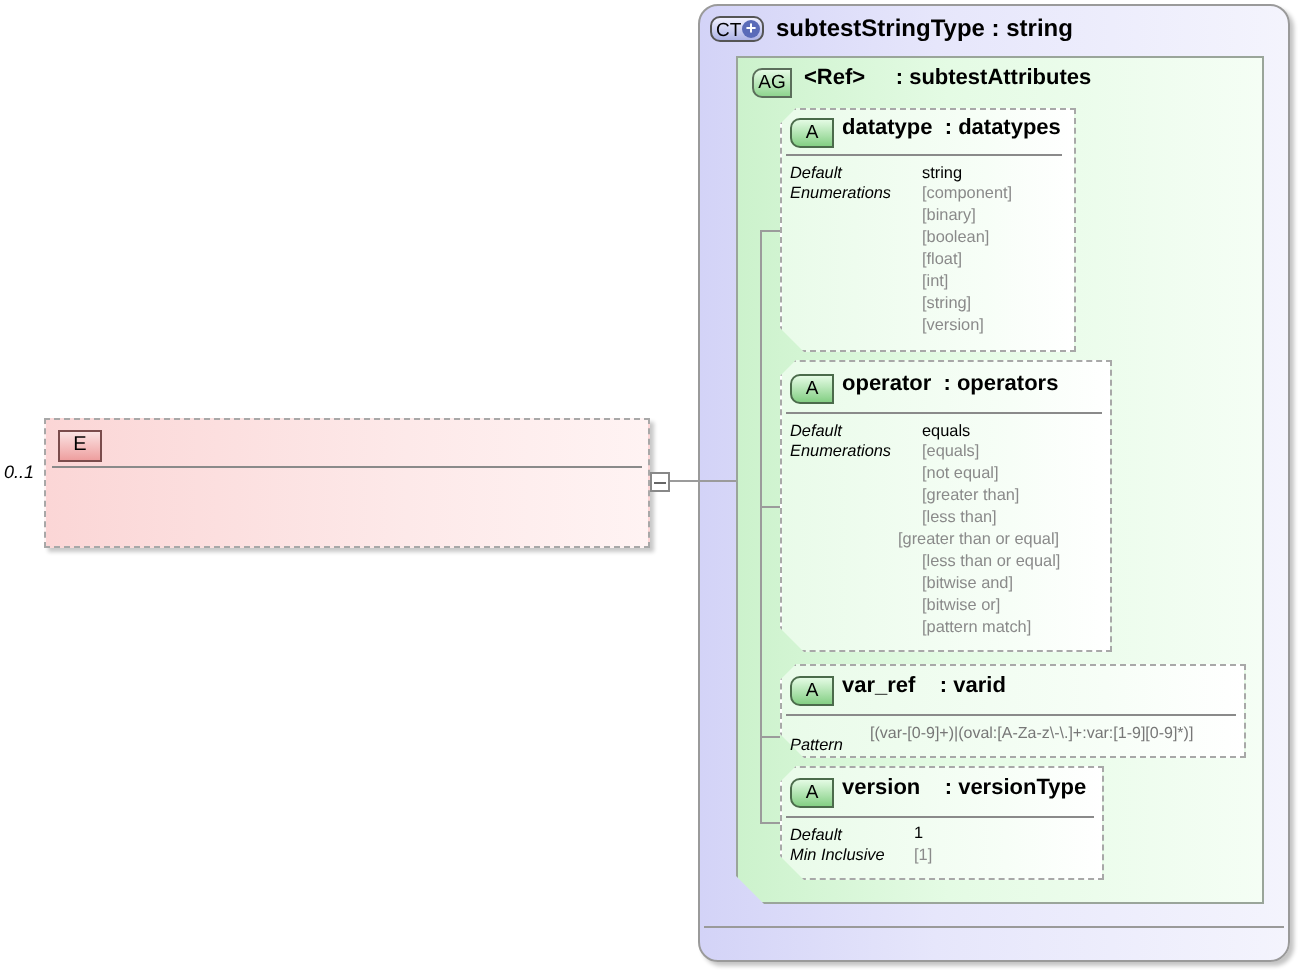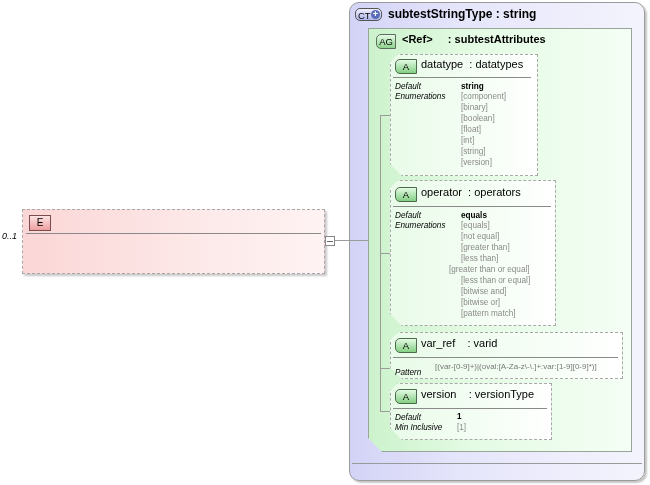--- a/index.html
+++ b/index.html
@@ -47,24 +47,24 @@
               border-radius:5px 0 0 5px; background:linear-gradient(#e6fbe6,#8fd48f); font-size:9.5px; line-height:13px;
               text-align:center; }
   .ag-title { position:absolute; left:402px; top:33px; font-size:11px; font-weight:bold; white-space:pre; }
 
   
   .attr { position:absolute; box-sizing:border-box; border:1px dashed #a8a8a8;
           background:linear-gradient(90deg,#e9fbe9 0%,#f7fef7 70%,#ffffff 100%);
           clip-path:polygon(8px 0,100% 0,100% 100%,12px 100%,0 calc(100% - 12px),0 8px); }
   .a-badge { position:absolute; width:20px; height:13px; border:1px solid #4b6b4b; border-radius:5px 0 0 5px;
              background:linear-gradient(#e4fbe4,#84cf84); font-size:9.5px; line-height:13px; text-align:center; }
-  .a-title { position:absolute; font-size:11px; font-weight:normal; white-space:pre; }
+  .a-title { position:absolute; font-size:11px; font-weight:bold; white-space:pre; }
   .a-sep { position:absolute; border-top:1px solid #8a8a8a; }
   .k { position:absolute; font-size:8.2px; font-style:italic; white-space:nowrap; }
-  .v { position:absolute; font-size:8.2px; font-weight:bold; white-space:nowrap; }
+  .v { position:absolute; font-size:8.2px; font-weight:normal; white-space:nowrap; }
   .enum { position:absolute; font-size:8.2px; color:#8a8a8a; white-space:nowrap; line-height:11px; }
   .pat { position:absolute; font-size:8px; color:#777; white-space:nowrap; }
 </style>
 </head>
 <body>
 
 <div id="occ" class="abs">0..1</div>
 <div id="el-box" class="abs">
   <div class="el-badge">E</div>
   <div class="el-sep"></div>

